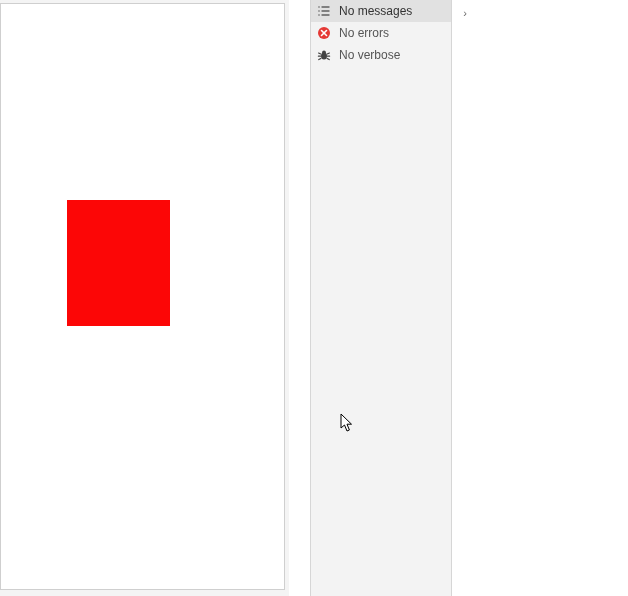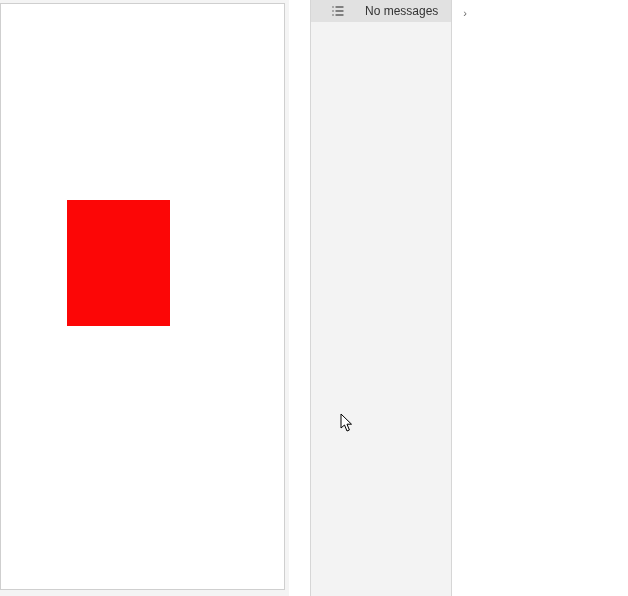--- a/index.html
+++ b/index.html
@@ -63,22 +63,22 @@
     width: 141px;
     height: 596px;
     background: #f3f3f3;
     border-right: 1px solid #d6d6d6;
     box-sizing: border-box;
   }
   .filter-row {
     display: flex;
     align-items: center;
     height: 22px;
-    padding: 0 6px 0 20px;
-    gap: 20px;
+    padding: 0 6px 0 6px;
+    gap: 8px;
     cursor: pointer;
     color: #555;
     white-space: nowrap;
     overflow: hidden;
     text-overflow: ellipsis;
   }
   .filter-row.selected {
     background: #e1e1e1;
     color: #333;
   }
@@ -155,23 +155,52 @@
             <line x1="5" y1="3" x2="12" y2="3"></line>
             <line x1="5" y1="7" x2="12" y2="7"></line>
             <line x1="5" y1="11" x2="12" y2="11"></line>
           </g>
         </svg>
       </span>
       <span class="label">No messages</span>
     </div>
 
 
-
-
-
+    <div class="filter-row">
+      <span class="icon">
+        <svg viewBox="0 0 14 14" width="14" height="14">
+          <circle cx="7" cy="7" r="6" fill="#e53935"></circle>
+          <g stroke="#fff" stroke-width="1.6" stroke-linecap="round">
+            <line x1="4.5" y1="4.5" x2="9.5" y2="9.5"></line>
+            <line x1="9.5" y1="4.5" x2="4.5" y2="9.5"></line>
+          </g>
+        </svg>
+      </span>
+      <span class="label">No errors</span>
+    </div>
+
+
+
+    <div class="filter-row">
+      <span class="icon">
+        <svg viewBox="0 0 14 14" width="14" height="14" fill="#424242">
+          <ellipse cx="7" cy="8" rx="3" ry="3.6"></ellipse>
+          <circle cx="7" cy="4.3" r="1.9"></circle>
+          <g stroke="#424242" stroke-width="1.2" stroke-linecap="round">
+            <line x1="3.8" y1="6" x2="1.6" y2="5"></line>
+            <line x1="3.6" y1="8.2" x2="1.4" y2="8.2"></line>
+            <line x1="3.8" y1="10.4" x2="1.8" y2="11.6"></line>
+            <line x1="10.2" y1="6" x2="12.4" y2="5"></line>
+            <line x1="10.4" y1="8.2" x2="12.6" y2="8.2"></line>
+            <line x1="10.2" y1="10.4" x2="12.2" y2="11.6"></line>
+          </g>
+        </svg>
+      </span>
+      <span class="label">No verbose</span>
+    </div>
 
   </div>
 
   <div class="right-area"></div>
 
   <div class="expander">
     <span>›</span>
   </div>
 
   <svg class="cursor" viewBox="0 0 15 20">

